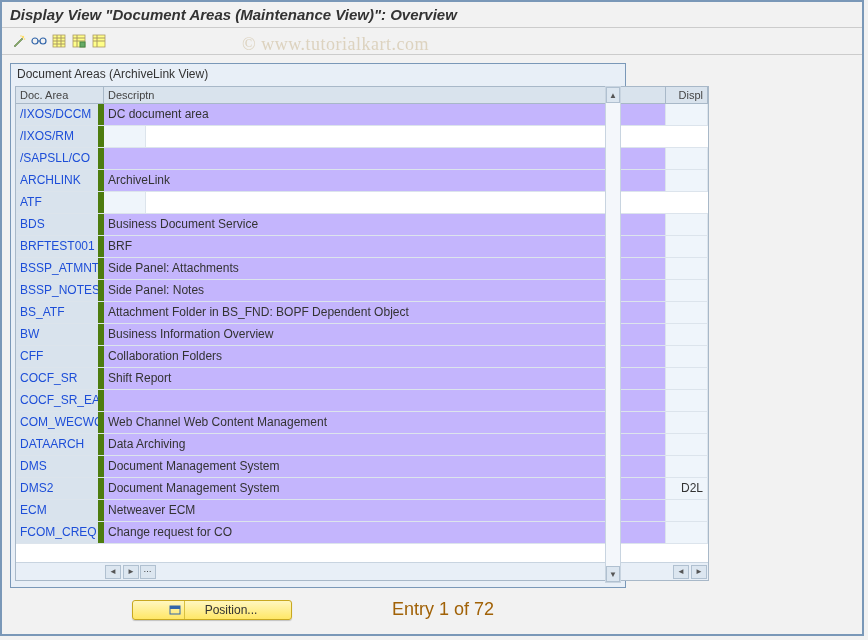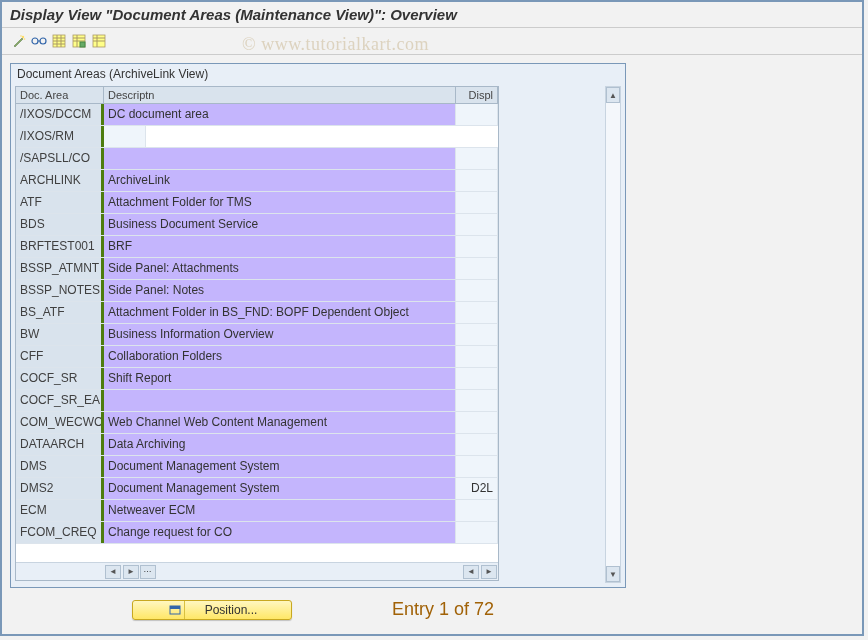--- a/index.html
+++ b/index.html
@@ -66,21 +66,21 @@
     .content-header {
       padding: 3px 6px;
       font-size: 12px;
       color: #333;
       background: #e8eff7;
     }
     .table-container {
       margin: 2px 4px;
       border: 1px solid #a8b8c8;
       background: #fff;
-      width: 484px;
+      width: 694px;
       height: 495px;
       position: relative;
       display: flex;
       flex-direction: column;
     }
     .table-header-row {
       display: flex;
       background: #d9e3ed;
       border-bottom: 1px solid #a8b8c8;
       font-size: 11px;
@@ -105,22 +105,22 @@
       font-size: 12px;
     }
     .td {
       padding: 3px 4px;
       border-right: 1px solid #dce4ec;
       white-space: nowrap;
       overflow: hidden;
     }
     .td.col-doc {
       background: #d9e3ed;
-      color: #404040;
-      border-right: 3px solid #4d7c0f;
+      color: #1d4ed8;
+      border-right: 6px solid #4d7c0f;
     }
     .td.col-desc { background: #c4b5fd; }
     .td.col-disp { background: #eff5fb; }
     .vscroll {
       position: absolute;
       right: 4px;
       top: 22px;
       width: 16px;
       bottom: 4px;
       background: #e8eff7;
@@ -281,21 +281,20 @@
             <div class="td col-desc"></div>
             <div class="td col-disp"></div>
           </div>
           <div class="tr">
             <div class="td col-doc">ARCHLINK</div>
             <div class="td col-desc">ArchiveLink</div>
             <div class="td col-disp"></div>
           </div>
           <div class="tr">
             <div class="td col-doc">ATF</div>
-            <div class="td col-desc">Attachment Folder for TMS</div>
             <div class="td col-disp"></div>
           </div>
           <div class="tr">
             <div class="td col-doc">BDS</div>
             <div class="td col-desc">Business Document Service</div>
             <div class="td col-disp"></div>
           </div>
           <div class="tr">
             <div class="td col-doc">BRFTEST001</div>
             <div class="td col-desc">BRF</div>

